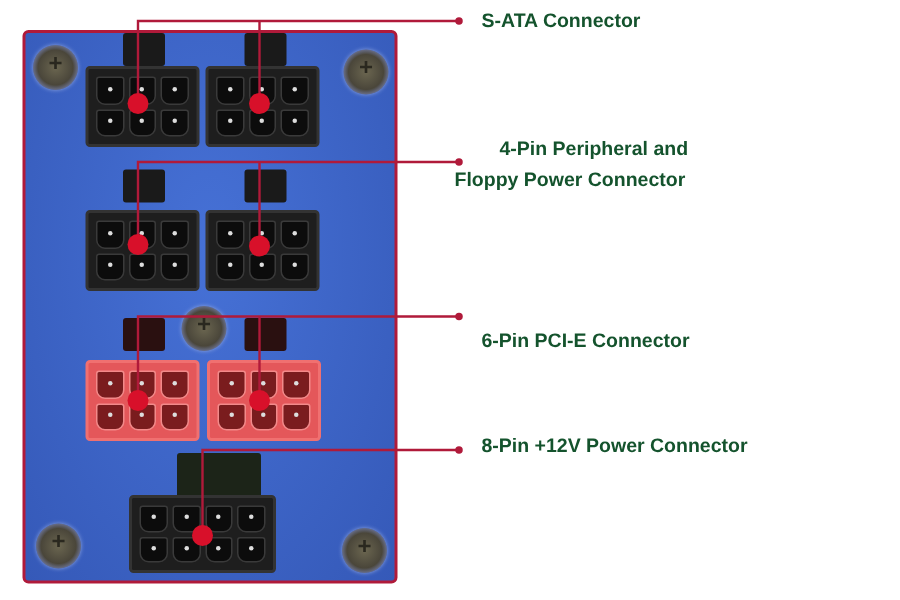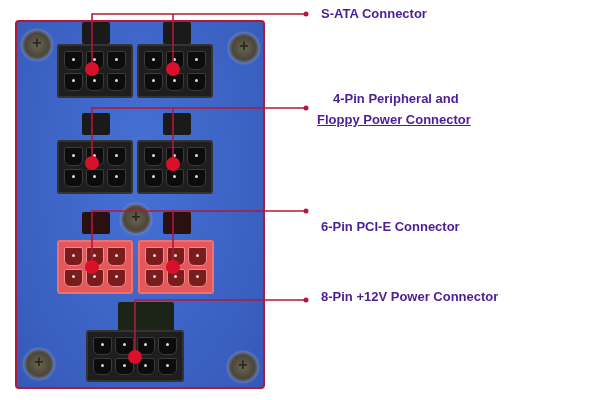--- a/index.html
+++ b/index.html
@@ -11,21 +11,21 @@
   .latch{position:absolute;width:28px;height:22px;background:#1a1a1a;border-radius:2px;}
   .housing{position:absolute;border-radius:3px;display:grid;gap:3px;padding:5px;box-sizing:border-box;}
   .housing.black{background:#1e1e1e;border:2px solid #333;}
   .housing.red{background:#e4575a;border:2px solid #f07070;}
   .pin{border-radius:2px 2px 6px 6px;position:relative;}
   .black .pin{background:#0c0c0c;border:1px solid #3a3a3a;}
   .red .pin{background:#7a1c1e;border:1px solid #f28a8a;}
   .pin::after{content:"";position:absolute;left:50%;top:35%;width:3px;height:3px;margin-left:-1.5px;background:#ddd;border-radius:50%;}
   .dot{position:absolute;width:14px;height:14px;border-radius:50%;background:#d8102a;margin:-7px 0 0 -7px;}
   svg.lines{position:absolute;left:0;top:0;width:600px;height:400px;pointer-events:none;}
-  .label{position:absolute;font-weight:bold;font-size:13px;color:#4c1d95;white-space:nowrap;line-height:18px;}
+  .label{position:absolute;font-weight:bold;font-size:13px;color:#14532d;white-space:nowrap;line-height:18px;}
 </style>
 </head>
 <body>
 
 <div class="board"></div>
 
 <div class="screw" style="left:22px;top:30px;"></div>
 <div class="screw" style="left:229px;top:33px;"></div>
 <div class="screw" style="left:121px;top:204px;"></div>
 <div class="screw" style="left:24px;top:349px;"></div>
@@ -121,15 +121,15 @@
 <div class="dot" style="left:92px;top:69px;"></div>
 <div class="dot" style="left:173px;top:69px;"></div>
 <div class="dot" style="left:92px;top:163px;"></div>
 <div class="dot" style="left:173px;top:164px;"></div>
 <div class="dot" style="left:92px;top:267px;"></div>
 <div class="dot" style="left:173px;top:267px;"></div>
 <div class="dot" style="left:135px;top:357px;"></div>
 
 <div class="label" style="left:321px;top:5px;">S-ATA Connector</div>
 <div class="label" style="left:333px;top:90px;">4-Pin  Peripheral and</div>
-<div class="label" style="left:317px;top:111px;text-decoration:underline;">Floppy Power Connector</div>
+<div class="label" style="left:303px;top:111px;">Floppy Power Connector</div>
 <div class="label" style="left:321px;top:218px;">6-Pin PCI-E Connector</div>
 <div class="label" style="left:321px;top:288px;">8-Pin +12V Power Connector</div>
 
 </body></html>

